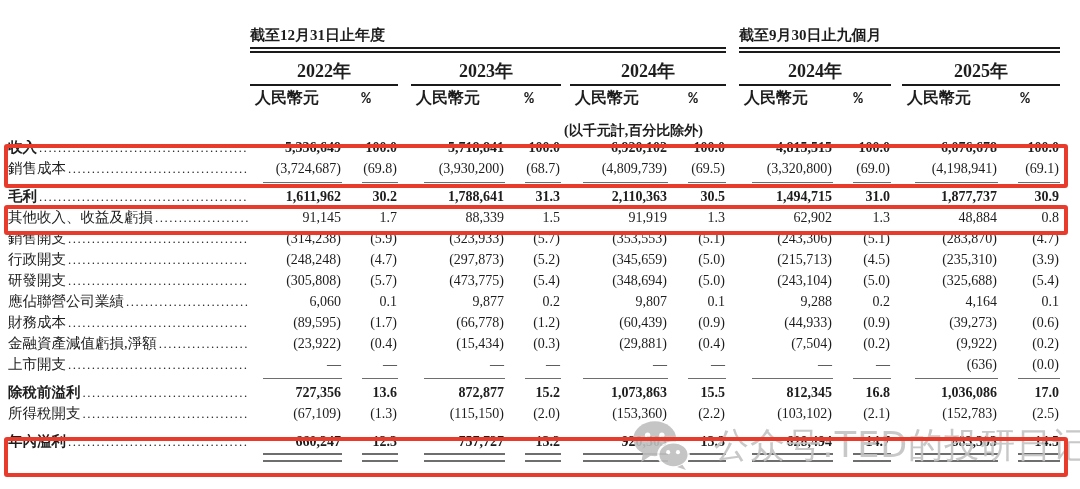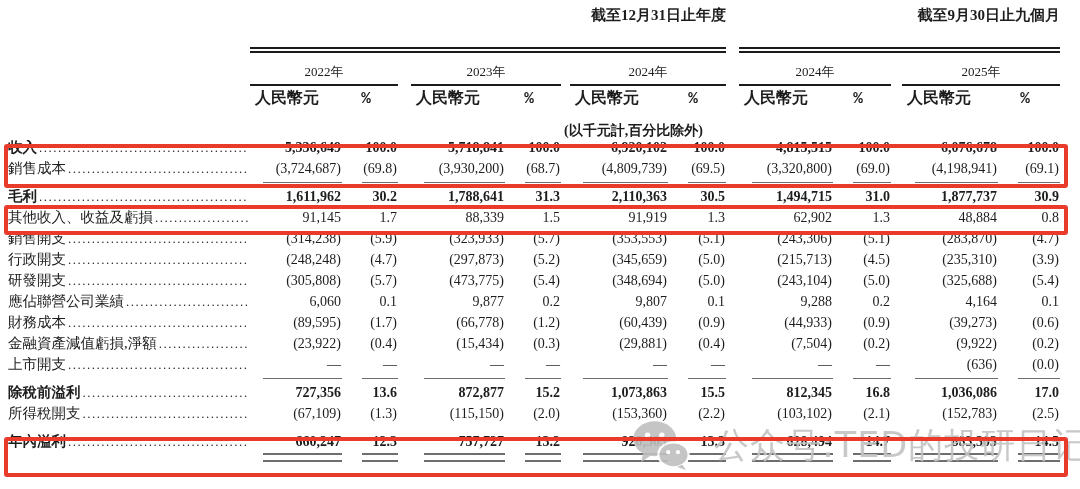--- a/index.html
+++ b/index.html
@@ -13,27 +13,27 @@
     color:var(--text);
   }
   table.fin{
     border-collapse:collapse; table-layout:fixed; width:1052px;
     margin-left:8px; font-size:14px;
   }
   td,th{padding:0; vertical-align:bottom; line-height:15px; font-weight:normal;}
   
   tr.hr1{height:50px;}
   tr.hr1 th.spanner{
-    border-bottom:6px double #1a1a1a; text-align:right;
-    font-weight:bold; font-size:15px; padding-bottom:24px;
+    border-bottom:6px double #1a1a1a; text-align:left;
+    font-weight:bold; font-size:15px; padding-bottom:4px;
   }
   tr.hr2{height:35px;}
   tr.hr2 th.yr{
     border-bottom:2.5px solid #1a1a1a; text-align:center;
-    font-weight:normal; font-size:13px; padding-bottom:5px;
+    font-weight:bold; font-size:18px; padding-bottom:5px;
   }
   tr.hr3{height:25px;}
   tr.hr3 th{font-weight:bold; font-size:16px; padding-bottom:3px;font-family:Liberation Mono, monospace;}
   tr.hr3 th.cur{text-align:left; padding-left:5px;}
   tr.hr3 th.pcth{text-align:center; padding-right:8px;}
   tr.hr4{height:26px;} tr.hr5{height:24px;}
   td.notecell{position:relative;}
   .unit-note{
     position:absolute; left:556px; top:13px; font-weight:bold;
     font-size:14px; white-space:nowrap;

